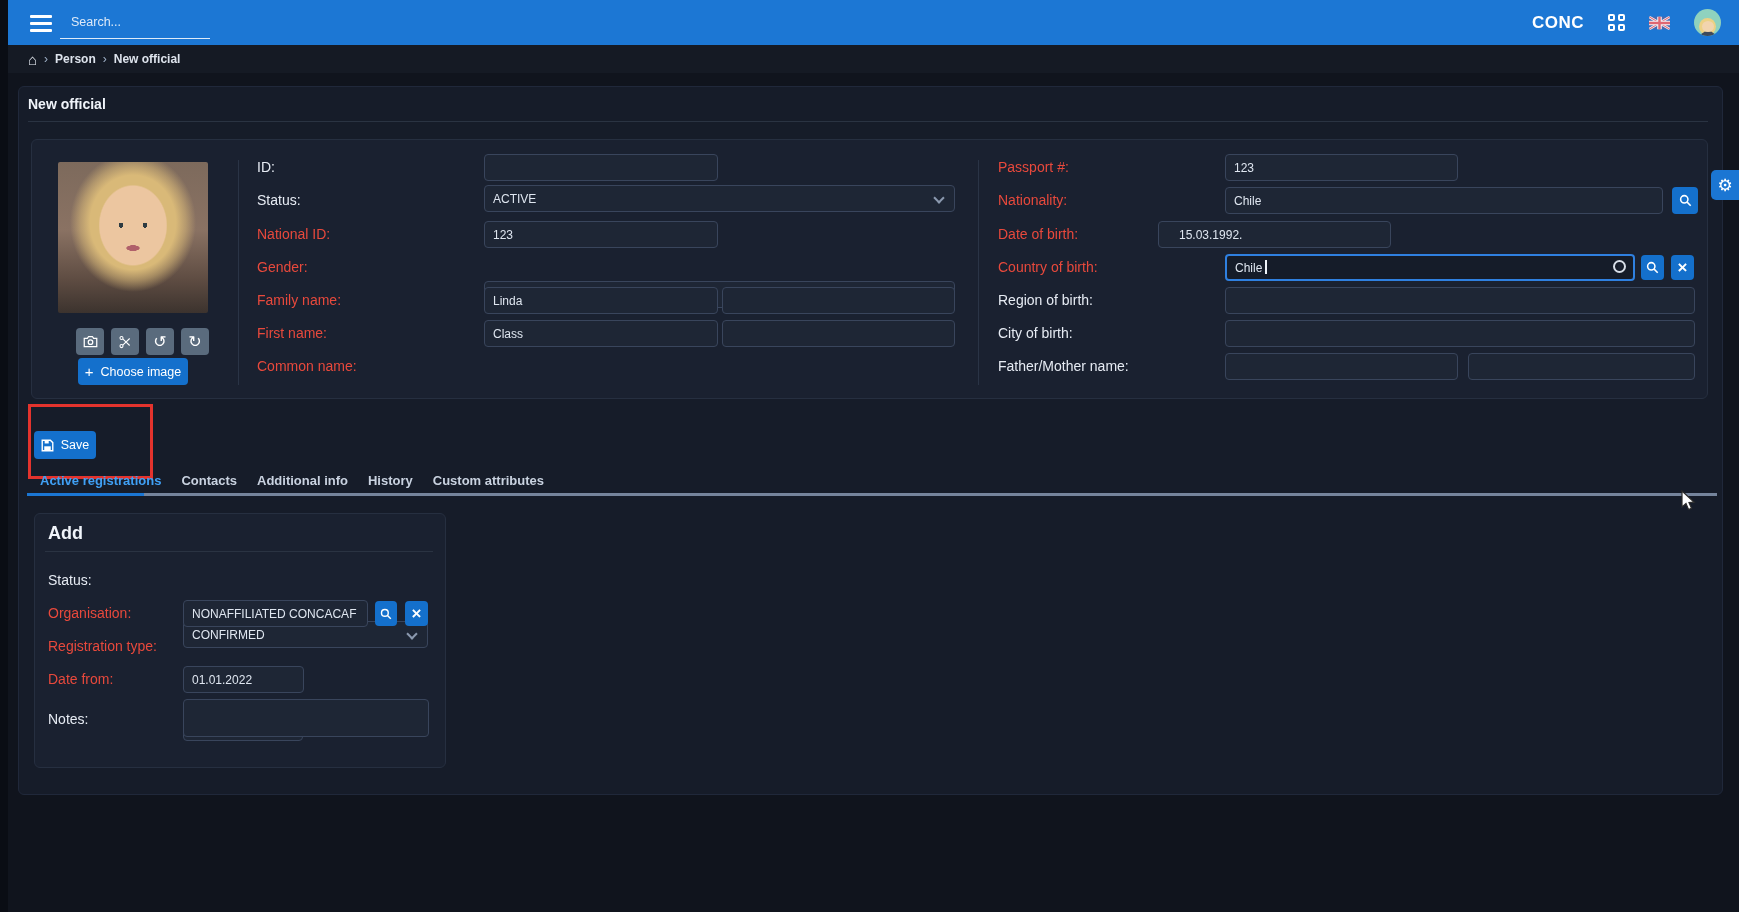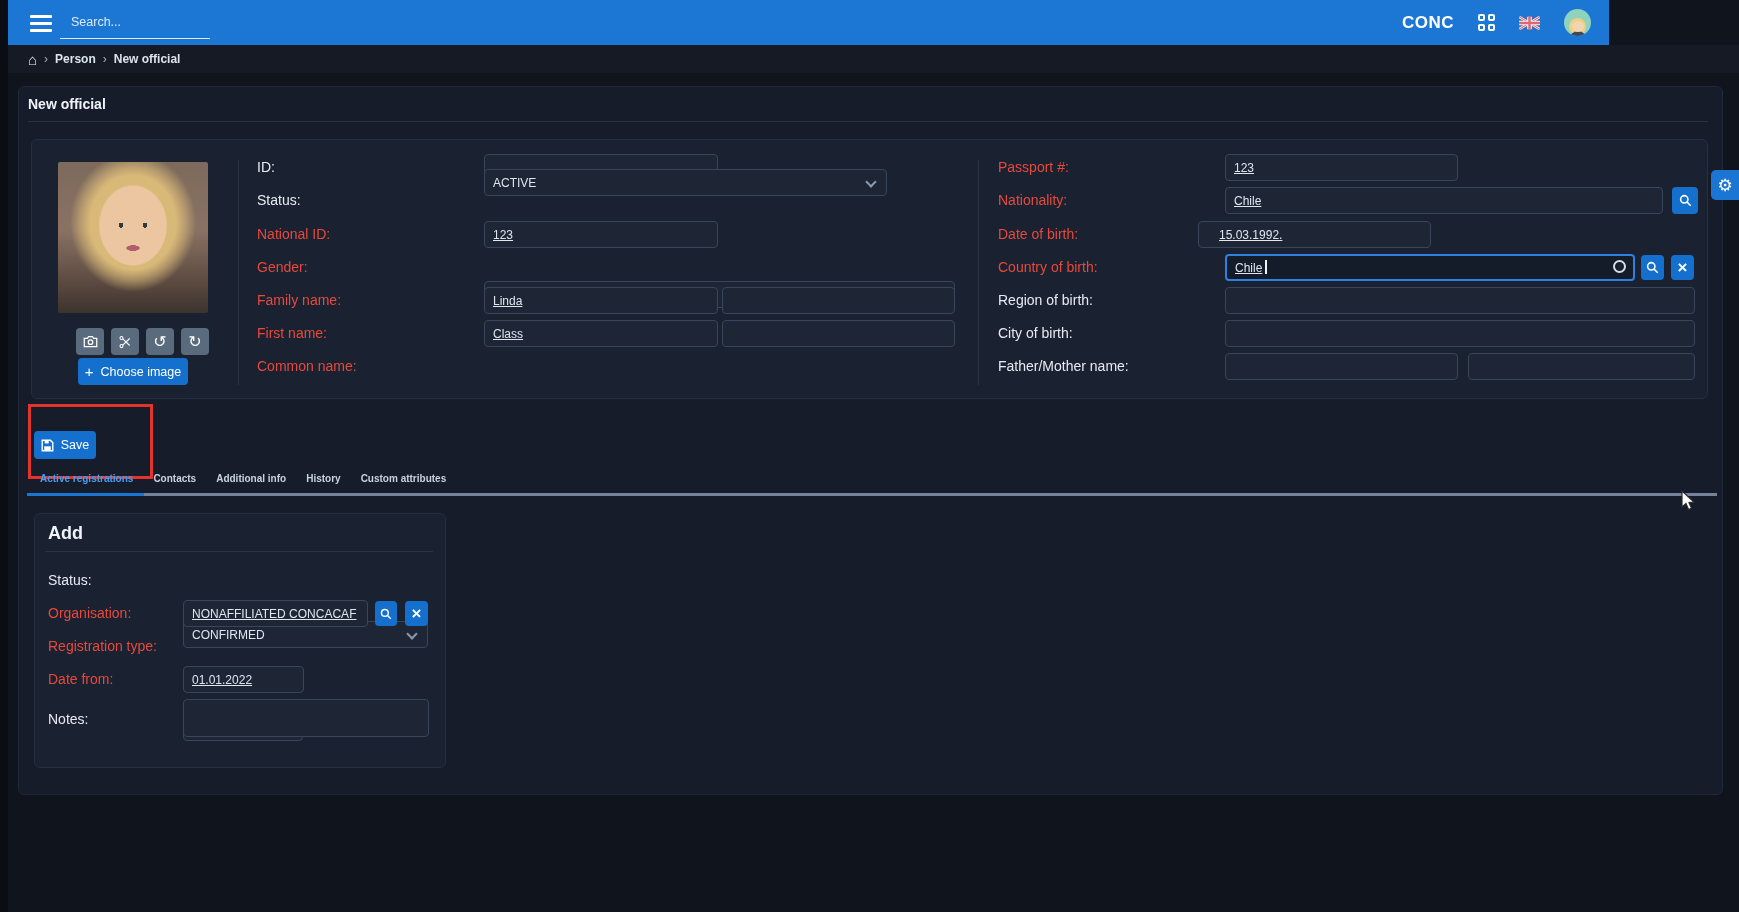--- a/index.html
+++ b/index.html
@@ -1,21 +1,21 @@
 <!DOCTYPE html>
 <html><head>
 <meta charset="utf-8">
 <style>
   html,body{margin:0;padding:0;background:#10141d;font-family:"Liberation Sans",sans-serif;}
   .stage{position:relative;width:1739px;height:912px;overflow:hidden;background:#10141d;color:#e6ebf3;}
   .abs{position:absolute;}
   
   .left-strip{left:0;top:0;width:8px;height:912px;background:#0a0d14;}
   
-  .topbar{left:8px;top:0;width:1601px;height:45px;background:#1c77d4;}
+  .topbar{left:8px;top:0;width:1731px;height:45px;background:#1c77d4;}
   .hamburger{left:22px;top:8px;width:30px;height:30px;display:flex;flex-direction:column;justify-content:center;gap:4px;cursor:pointer;}
   .hamburger span{display:block;width:22px;height:3px;background:#fff;border-radius:1px;}
   .search-wrap{left:52px;top:6px;width:146px;height:32px;border-bottom:1px solid rgba(255,255,255,.85);display:flex;align-items:center;gap:7px;padding:0 2px;}
   .search-wrap input{flex:1;background:transparent;border:none;outline:none;color:#fff;font-size:12.5px;font-family:inherit;}
   .search-wrap input::placeholder{color:#e8f0fa;opacity:.95;}
   .tb-right{right:18px;top:0;height:45px;display:flex;align-items:center;gap:24px;}
   .org-code{color:#fff;font-weight:bold;font-size:17px;letter-spacing:.5px;}
   .grid-icon{display:grid;grid-template-columns:7px 7px;grid-template-rows:7px 7px;gap:3px;cursor:pointer;}
   .grid-icon i{border:2px solid #fff;border-radius:2px;}
   .flag{width:21px;height:14px;border-radius:2px;overflow:hidden;cursor:pointer;}
@@ -43,34 +43,34 @@
       radial-gradient(ellipse 23% 27% at 50% 42%,#ecc6a0 0 96%,rgba(236,198,160,0) 100%),
       radial-gradient(ellipse 42% 46% at 50% 40%,#d9b978 0 68%,rgba(217,185,120,.55) 84%,rgba(217,185,120,0) 100%),
       linear-gradient(180deg,#7d6a5c 0%,#8a7263 45%,#5e4c42 78%,#3c332e 100%);}
   .tool-row{left:76px;top:328px;display:flex;gap:7px;}
   .tool-btn{width:28px;height:27px;background:#5a6b7d;border:none;border-radius:4px;color:#fff;display:flex;align-items:center;justify-content:center;cursor:pointer;font-size:16px;line-height:1;padding:0;}
   .choose-btn{left:78px;top:358px;width:110px;height:27px;background:#1470cc;color:#fff;border:none;border-radius:4px;font-size:12.5px;font-family:inherit;display:flex;align-items:center;justify-content:center;gap:7px;cursor:pointer;}
   .plus{font-size:15px;line-height:1;}
   
   .flabel{font-size:14px;color:#e6ebf3;line-height:27px;}
   .flabel.req{color:#e8493c;}
-  .tinput{background:#1e2635;border:1px solid #39455c;border-radius:4px;color:#dfe6f0;font-size:12px;font-family:inherit;padding:0 8px;height:27px;box-sizing:border-box;outline:none;text-decoration:underline;}
+  .tinput{background:#1e2635;border:1px solid #39455c;border-radius:4px;color:#dfe6f0;font-size:12px;font-family:inherit;padding:0 8px;height:27px;box-sizing:border-box;outline:none;}
   .fselect{background:#1e2635;border:1px solid #39455c;border-radius:4px;color:#dfe6f0;font-size:12px;height:27px;box-sizing:border-box;display:flex;align-items:center;padding:0 26px 0 8px;position:relative;cursor:pointer;}
   .chev{position:absolute;right:11px;top:8px;width:6px;height:6px;border-right:2px solid #8b99af;border-bottom:2px solid #8b99af;transform:rotate(45deg);}
   .sq-btn{background:#1470cc;border:none;border-radius:4px;color:#fff;display:flex;align-items:center;justify-content:center;cursor:pointer;padding:0;}
   .x-glyph{font-size:17px;font-weight:bold;line-height:1;color:#fff;}
   .active-field{background:#151c29;border:2px solid #2f80e0;}
   .caret{position:absolute;width:1.5px;height:14px;background:#eef3f9;left:40px;top:6px;}
   .pm-icon{position:absolute;right:9px;top:6px;width:13px;height:13px;border:2px solid #d7dee8;border-radius:50%;box-sizing:border-box;display:flex;align-items:center;justify-content:center;}
   .pm-icon i{display:block;width:4px;height:7px;background:#1a2130;border-radius:2px;}
   
   .save-btn{left:34px;top:431px;width:62px;height:28px;background:#1470cc;border:none;border-radius:4px;color:#fff;font-size:12.5px;font-family:inherit;display:flex;align-items:center;justify-content:center;gap:7px;cursor:pointer;}
   .red-rect{left:28px;top:404px;width:119px;height:69px;border:3px solid #e3332d;pointer-events:none;}
   
-  .tabs{left:40px;top:473px;display:flex;gap:20px;font-size:10px;font-weight:bold;color:#c9d2e0;}
+  .tabs{left:40px;top:473px;display:flex;gap:20px;font-size:13px;font-weight:bold;color:#c9d2e0;}
   .tab{cursor:pointer;white-space:nowrap;}
   .tab.active{color:#40a0f5;}
   .tab-track{left:27px;top:493px;width:1690px;height:3px;background:#75849c;}
   .tab-track-active{left:27px;top:493px;width:117px;height:3px;background:#1b76d3;}
   
   .add-panel{left:34px;top:513px;width:410px;height:253px;background:#1a2130;border:1px solid #262f40;border-radius:6px;}
   .add-title{left:48px;top:523px;font-size:18px;font-weight:bold;color:#f0f4fa;}
   .add-divider{left:45px;top:551px;width:388px;height:1px;background:#2a3342;}
   .gear-flyout{left:1711px;top:170px;width:28px;height:30px;background:#1b76d3;border:none;border-radius:5px 0 0 5px;color:#fff;font-size:17px;display:flex;align-items:center;justify-content:center;cursor:pointer;padding:0;}
   .cursor{left:1678px;top:490px;pointer-events:none;}
@@ -157,21 +157,21 @@
 
   <div class="abs flabel" style="left:257px;top:154px;">ID:</div>
   <div class="abs flabel" style="left:257px;top:187px;">Status:</div>
   <div class="abs flabel req" style="left:257px;top:221px;">National ID:</div>
   <div class="abs flabel req" style="left:257px;top:254px;">Gender:</div>
   <div class="abs flabel req" style="left:257px;top:287px;">Family name:</div>
   <div class="abs flabel req" style="left:257px;top:320px;">First name:</div>
   <div class="abs flabel req" style="left:257px;top:353px;">Common name:</div>
 
   <input class="abs tinput" style="left: 484px; top: 154px; width: 234px;" value="">
-  <div class="abs fselect" style="left:484px;top:169px;width:403px;">
+  <div class="abs fselect" style="left:484px;top:185px;width:471px;">
     <span>ACTIVE</span>
       <span class="chev"></span>
   </div>
   <input class="abs tinput" style="left: 484px; top: 221px; width: 234px;" value="123">
   <div class="abs fselect" style="left:484px;top:254px;width:471px;">
     <span>Female</span>
       <span class="chev"></span>
   </div>
   <input class="abs tinput" style="left: 484px; top: 287px; width: 234px;" value="Linda">
   <input class="abs tinput" style="left: 722px; top: 287px; width: 233px;" value="">
@@ -187,21 +187,21 @@
   <div class="abs flabel" style="left:998px;top:353px;">Father/Mother name:</div>
 
   <input class="abs tinput" style="left: 1225px; top: 154px; width: 233px;" value="123">
   <input class="abs tinput" style="left: 1225px; top: 187px; width: 438px;" value="Chile">
   <button class="abs sq-btn" style="left:1672px;top:187px;width:26px;height:27px;">
     <svg width="13" height="13" viewBox="0 0 16 16">
         <circle cx="6.5" cy="6.5" r="4.5" fill="none" stroke="#fff" stroke-width="1.9"></circle>
         <line x1="10" y1="10" x2="14.4" y2="14.4" stroke="#fff" stroke-width="1.9"></line>
       </svg>
   </button>
-  <input class="abs tinput" style="left: 1198px; top: 221px; width: 233px; padding-left: 20px;" value="15.03.1992.">
+  <input class="abs tinput" style="left: 1158px; top: 221px; width: 233px; padding-left: 20px;" value="15.03.1992.">
   <div class="abs" style="left:1225px;top:254px;width:410px;height:27px;">
     <input class="tinput active-field" style="width: 410px; height: 27px;" value="Chile">
     <span class="caret"></span>
     <span class="pm-icon">
         <i></i>
       </span>
   </div>
   <button class="abs sq-btn" style="left:1641px;top:255px;width:23px;height:25px;">
     <svg width="13" height="13" viewBox="0 0 16 16">
         <circle cx="6.5" cy="6.5" r="4.5" fill="none" stroke="#fff" stroke-width="1.9"></circle>

